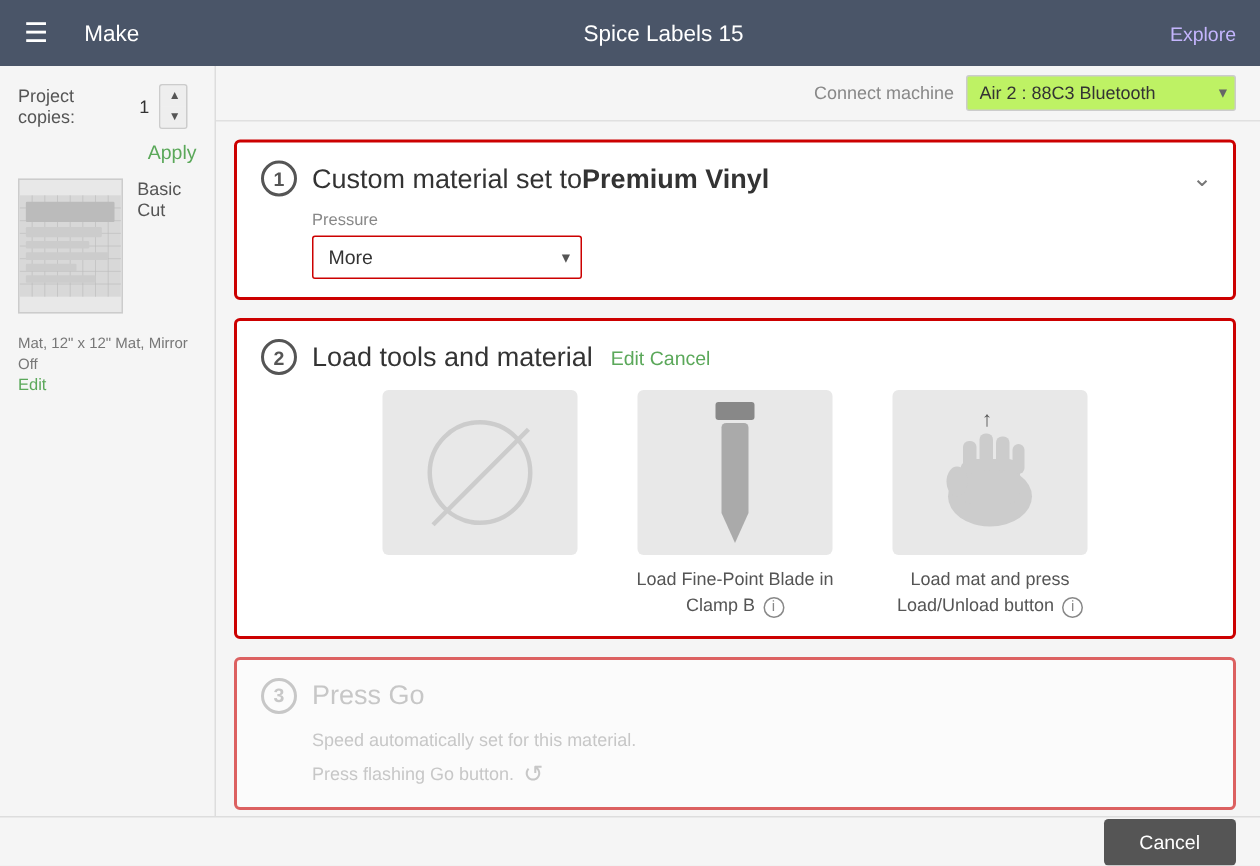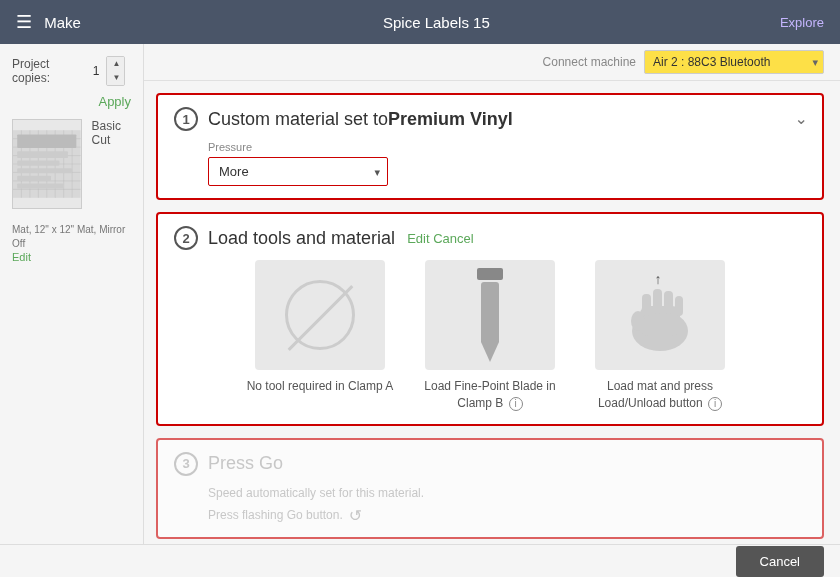--- a/index.html
+++ b/index.html
@@ -102,21 +102,21 @@
       align-items: center;
       justify-content: flex-end;
       padding: 6px 16px;
       background: #f5f5f5;
       border-bottom: 1px solid #e0e0e0;
       gap: 8px;
     }
     .connect-label { font-size: 12px; color: #888; }
     .machine-select {
       border: 1px solid #ccc;
-      background: #fde047;
+      background: #bef264;
       padding: 4px 24px 4px 8px;
       font-size: 12px;
       color: #333;
       border-radius: 2px;
       appearance: none;
       cursor: pointer;
       width: 180px;
     }
     .machine-select-wrap { position: relative; }
     .machine-select-wrap::after {
@@ -362,21 +362,21 @@
     .mat-preview-svg {
       width: 80px;
       height: 80px;
     }
   </style>
 </head>
 <body>
 
 <div class="header">
   <span class="header-menu">☰</span>
-  <span style="font-size:15px;margin-right:12px;">Make</span>
+  <span style="font-size:15px;margin-right:12px;margin-left:12px;">Make</span>
   <span class="header-title">Spice Labels 15</span>
   <span class="header-explore">Explore</span>
 </div>
 
 <div class="layout">
 
   <div class="sidebar">
     <div class="project-copies-row">
       <span class="project-copies-label">Project copies:</span>
       <span class="copies-value">1</span>
@@ -463,21 +463,20 @@
         <span class="section-title">Load tools and material</span>
         <span class="edit-tools-link" style="margin-left:12px;">Edit Cancel</span>
       </div>
 
       <div class="tools-row">
 
         <div class="tool-item">
           <div class="tool-image">
             <div class="no-tool-circle"></div>
           </div>
-          <div class="tool-label">No tool required in Clamp A</div>
         </div>
 
         <div class="tool-item">
           <div class="tool-image">
             <div class="blade-icon">
               <div class="blade-top"></div>
               <div class="blade-body"></div>
               <div class="blade-tip"></div>
             </div>
           </div>

